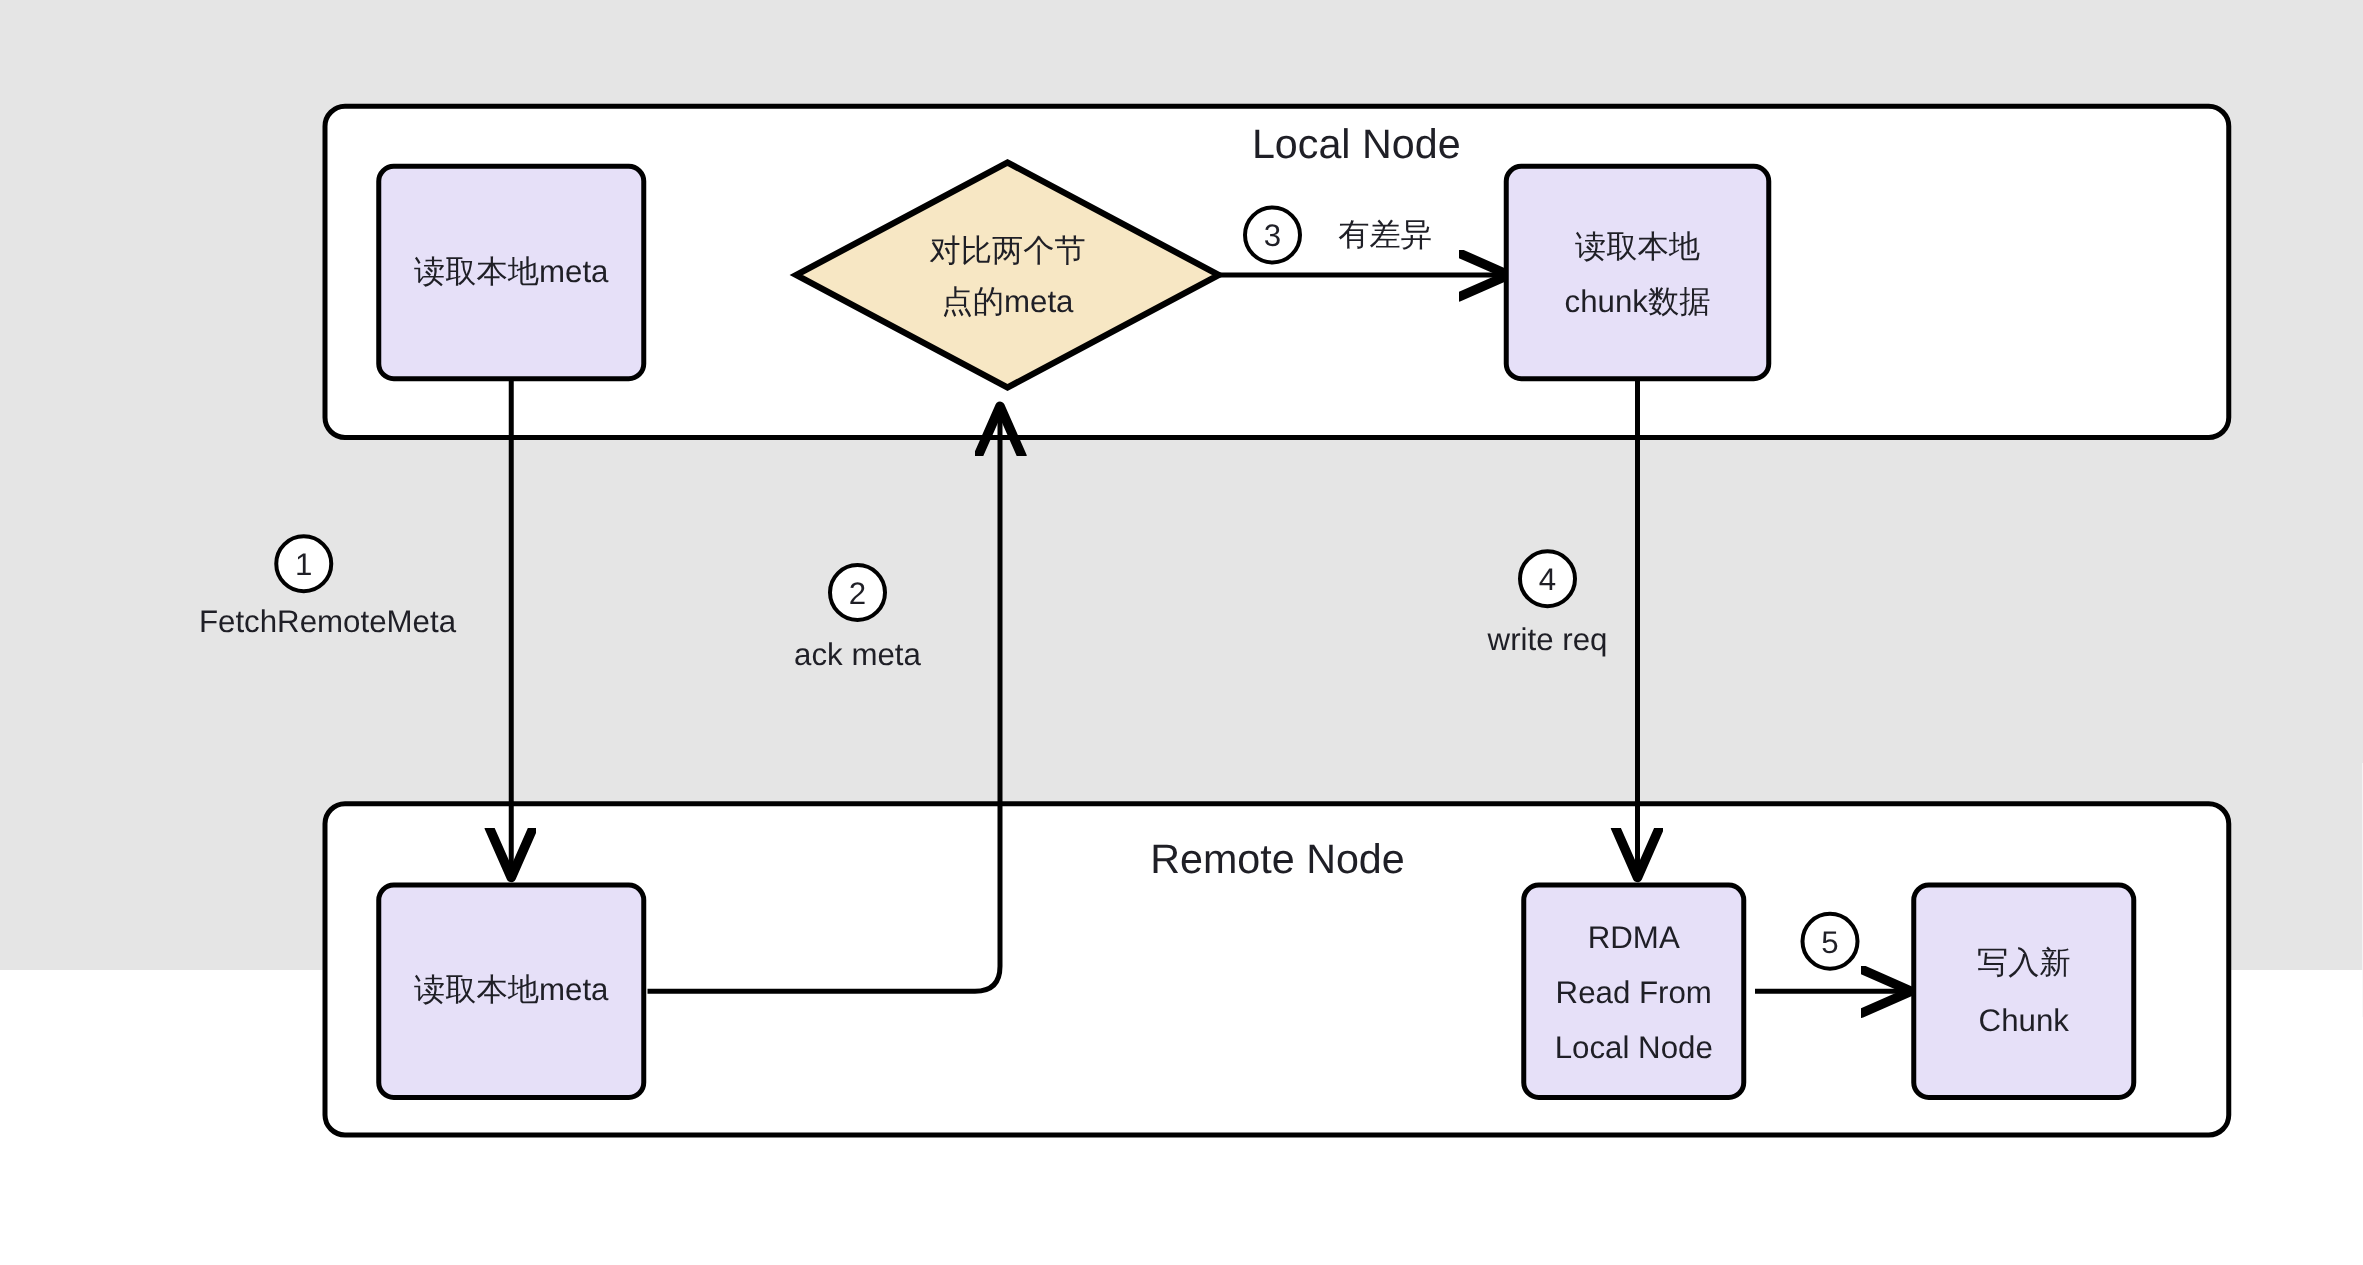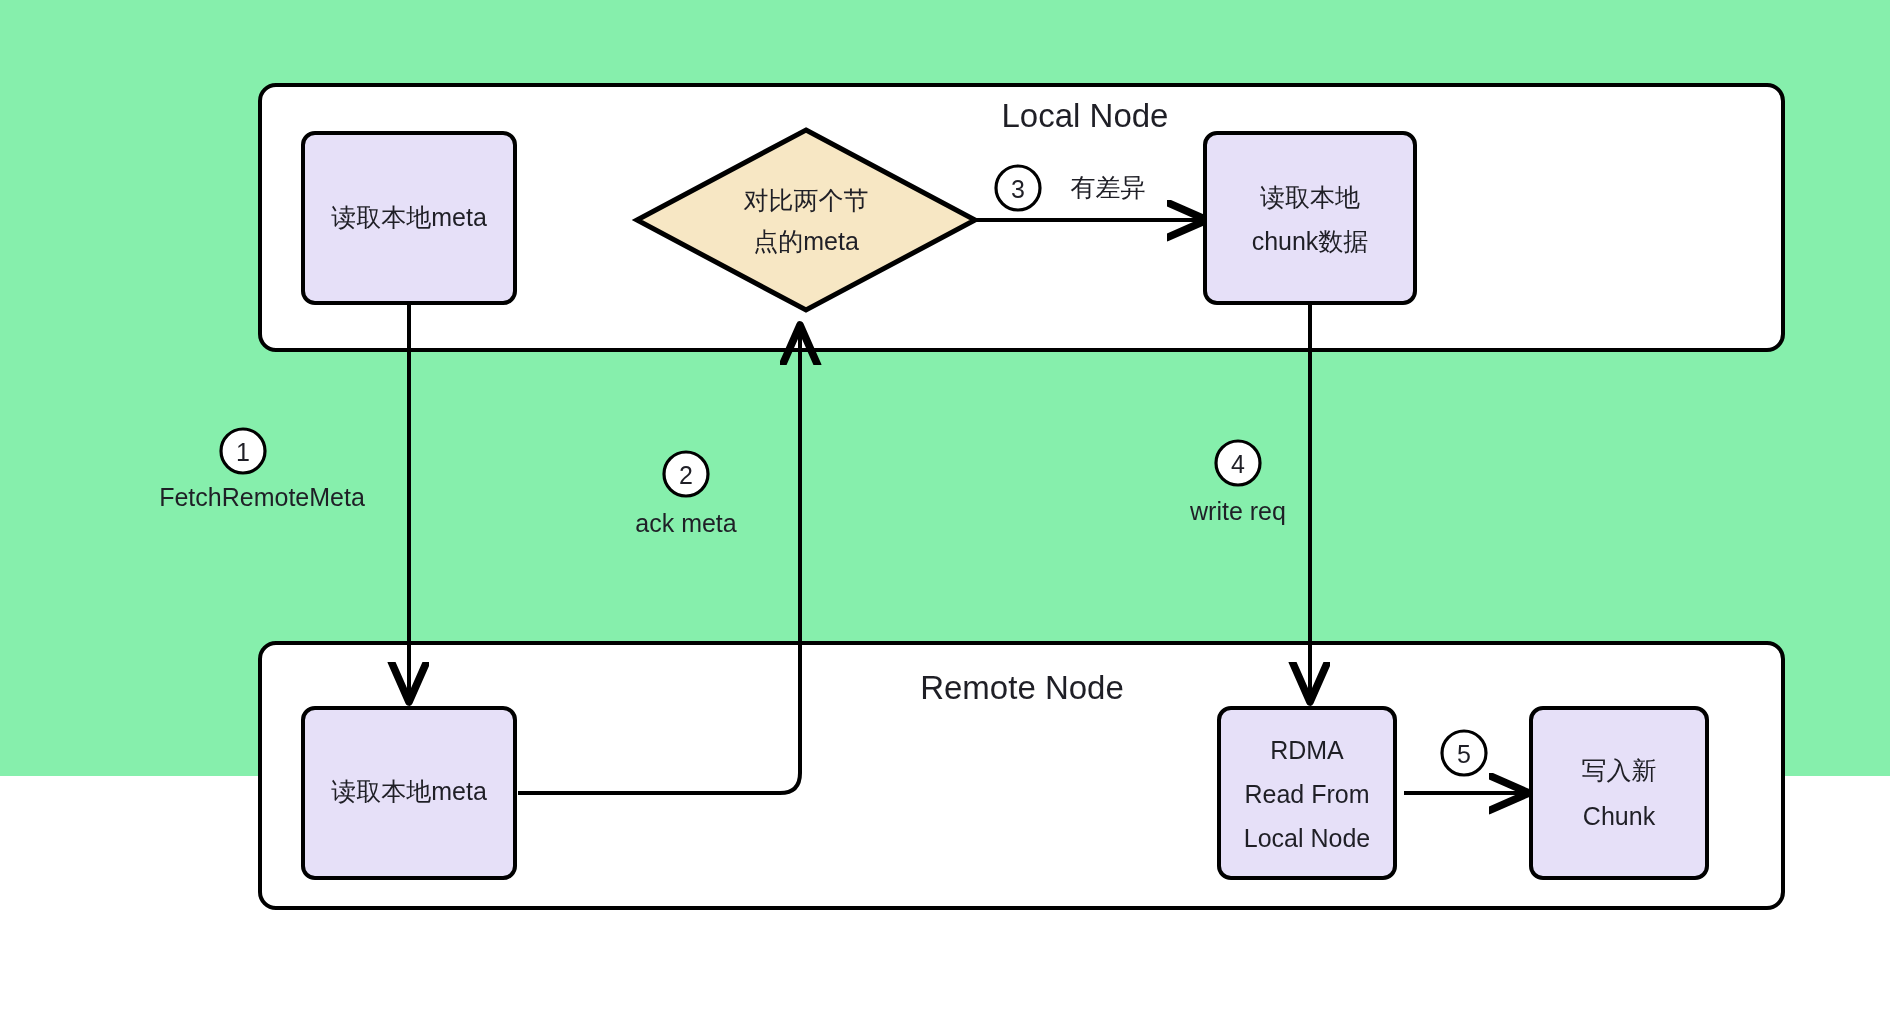--- a/index.html
+++ b/index.html
@@ -10,21 +10,21 @@
   body {
     width: 1890px;
     height: 1012px;
     font-family: "Liberation Sans", sans-serif;
     overflow: hidden;
   }
   #diagram-root {
     position: relative;
     width: 1890px;
     height: 776px;
-    background: #86efac;
+    background: #e5e5e5;
   }
   svg.canvas {
     position: absolute;
     top: 0;
     left: 0;
     width: 1890px;
     height: 1012px;
     display: block;
   }
   .cluster-rect {

